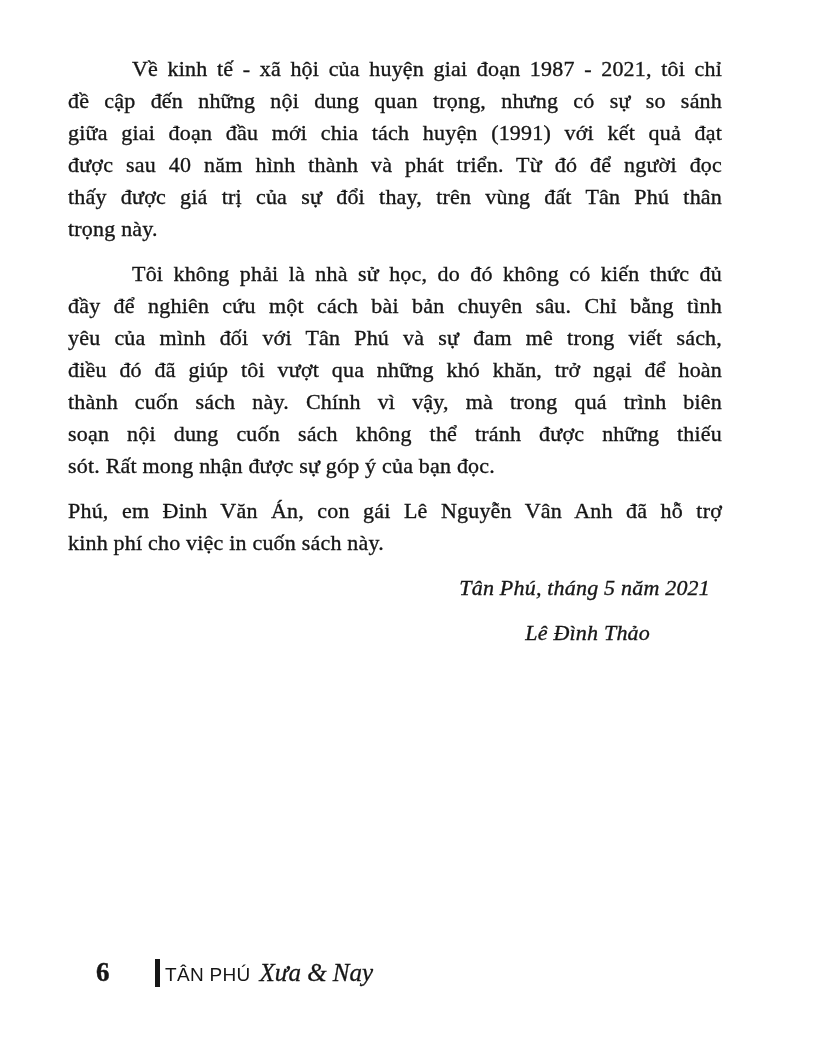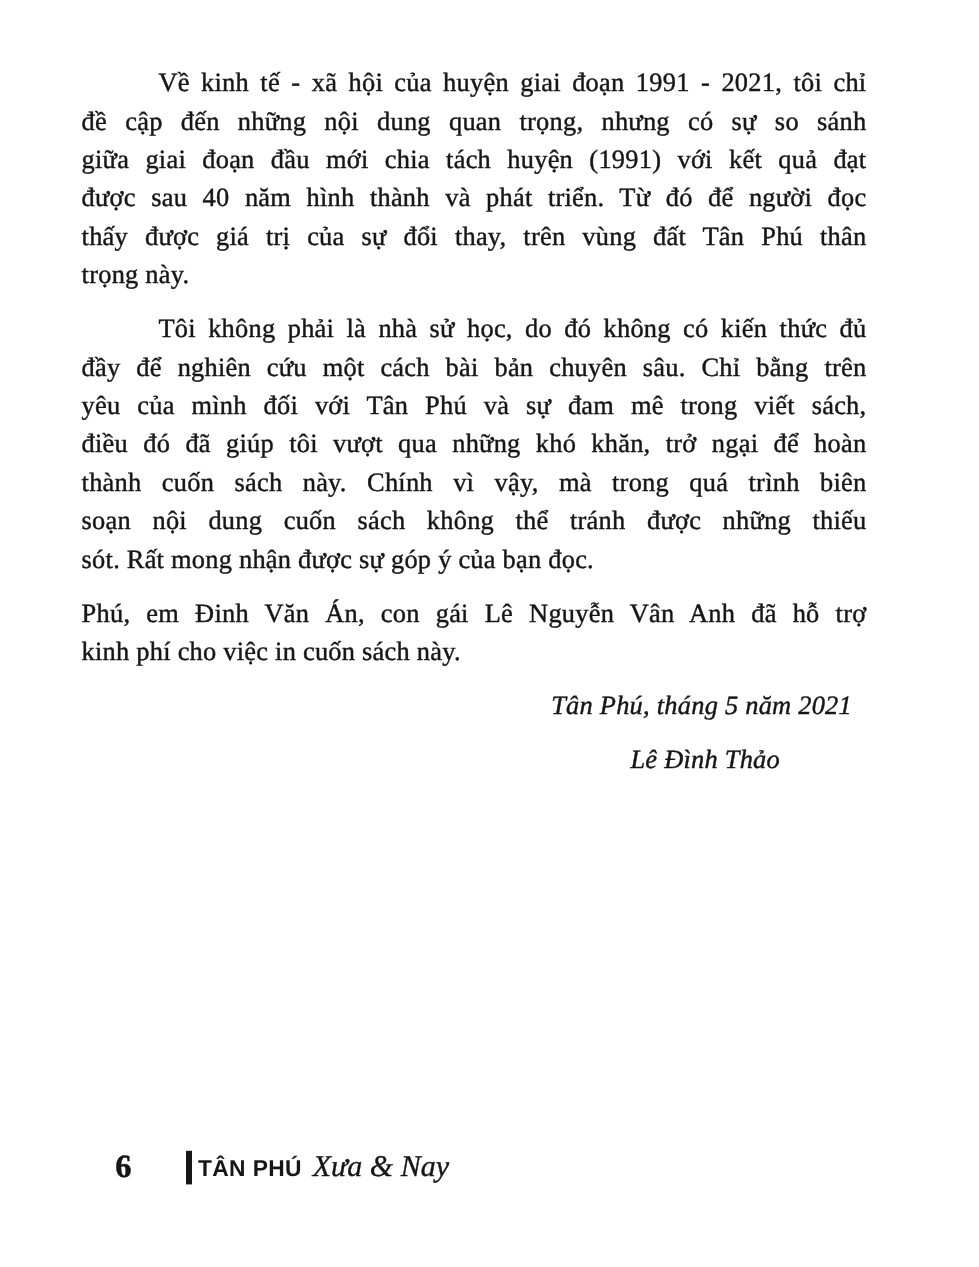--- a/index.html
+++ b/index.html
@@ -62,52 +62,52 @@
     height: 36px;
   }
   .footer-bar {
     width: 5px;
     height: 28px;
     background: #161616;
     margin-right: 5px;
   }
   .book-title {
     font-family: "Liberation Sans", "DejaVu Sans", sans-serif;
-    font-weight: bold;
+    font-weight: normal;
     font-size: 19px;
     letter-spacing: 0.3px;
     padding-top: 3px;
   }
   .book-subtitle {
     font-family: "Liberation Serif", "DejaVu Serif", serif;
     font-style: italic;
     font-size: 25px;
     margin-left: 9px;
     -webkit-text-stroke: 0.3px #161616;
   }
 </style>
 </head>
 <body>
 
 <div class="page">
 
   <div class="content">
 
     <div class="para">
-      <div class="line j indent">Về kinh tế - xã hội của huyện giai đoạn 1991 - 2021, tôi chỉ</div>
+      <div class="line j indent">Về kinh tế - xã hội của huyện giai đoạn 1987 - 2021, tôi chỉ</div>
       <div class="line j">đề cập đến những nội dung quan trọng, nhưng có sự so sánh</div>
       <div class="line j">giữa giai đoạn đầu mới chia tách huyện (1991) với kết quả đạt</div>
       <div class="line j">được sau 40 năm hình thành và phát triển. Từ đó để người đọc</div>
       <div class="line j">thấy được giá trị của sự đổi thay, trên vùng đất Tân Phú thân</div>
       <div class="line">trọng này.</div>
     </div>
 
     <div class="para">
       <div class="line j indent">Tôi không phải là nhà sử học, do đó không có kiến thức đủ</div>
-      <div class="line j">đầy để nghiên cứu một cách bài bản chuyên sâu. Chỉ bằng trên</div>
+      <div class="line j">đầy để nghiên cứu một cách bài bản chuyên sâu. Chỉ bằng tình</div>
       <div class="line j">yêu của mình đối với Tân Phú và sự đam mê trong viết sách,</div>
       <div class="line j">điều đó đã giúp tôi vượt qua những khó khăn, trở ngại để hoàn</div>
       <div class="line j">thành cuốn sách này. Chính vì vậy, mà trong quá trình biên</div>
       <div class="line j">soạn nội dung cuốn sách không thể tránh được những thiếu</div>
       <div class="line">sót. Rất mong nhận được sự góp ý của bạn đọc.</div>
     </div>
 
     <div class="para">
       <div class="line j">Phú, em Đinh Văn Án, con gái Lê Nguyễn Vân Anh đã hỗ trợ</div>
       <div class="line">kinh phí cho việc in cuốn sách này.</div>

